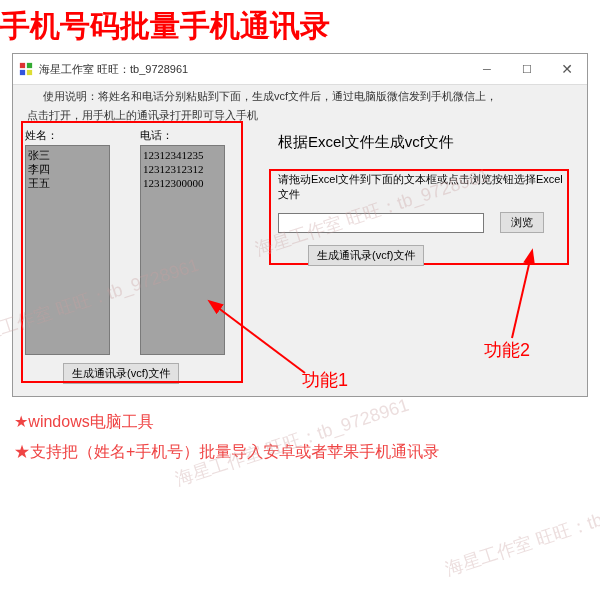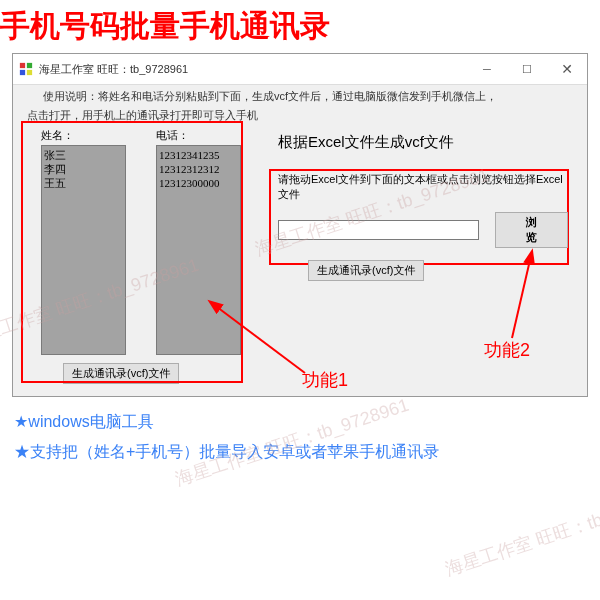--- a/index.html
+++ b/index.html
@@ -26,28 +26,28 @@
     .label { font-size: 11px; margin-bottom: 2px; }
     .textarea { width: 85px; height: 210px; border: 1px solid #7a7a7a; background: #a3a3a3; padding: 2px; font-size: 11px; line-height: 1.3; resize: none; font-family: SimSun; }
     
     .gen-btn1 { margin-top: 6px; padding: 2px 8px; font-size: 11px; background: #e1e1e1; border: 1px solid #adadad; }
     
     .right-panel { position: absolute; left: 265px; top: 48px; width: 290px; }
     .right-text1 { font-size: 15px; margin-bottom: 20px; }
     .right-text2 { font-size: 11px; margin-bottom: 10px; }
     .browse-row { display: flex; gap: 16px; align-items: center; margin-bottom: 12px; }
     .path-input { width: 206px; height: 20px; border: 1px solid #7a7a7a; background: #fff; font-size: 11px; padding: 0 3px; }
-    .browse-btn { padding: 2px 25px; font-size: 11px; background: #e1e1e1; border: 1px solid #adadad; font-weight: bold; }
+    .browse-btn { padding: 2px 10px; font-size: 11px; background: #e1e1e1; border: 1px solid #adadad; }
     .gen-btn2 { padding: 2px 8px; font-size: 11px; background: #e1e1e1; border: 1px solid #adadad; margin-left: 30px; }
     
     .callout { position: absolute; color: #ff0000; font-size: 18px; font-weight: normal; }
     .arrow { position: absolute; pointer-events: none; }
     
     .bullets { margin: 10px 14px 0; font-size: 16px; line-height: 1.9; }
-    .bullets div { color: #3b82f6; }
+    .bullets div { color: #ef4444; }
     
     .watermark { position: absolute; color: rgba(200,160,160,0.35); font-size: 18px; transform: rotate(-18deg); pointer-events: none; white-space: nowrap; }
   </style>
 </head>
 <body>
 
 <div class="main-title">手机号码批量手机通讯录</div>
 
 <div class="window">
   <div class="titlebar">
@@ -67,21 +67,21 @@
     </div>
   </div>
 
   <div class="body">
     <div class="instructions">使用说明：将姓名和电话分别粘贴到下面，生成vcf文件后，通过电脑版微信发到手机微信上，</div>
     <div class="instructions" style="margin-left:4px">点击打开，用手机上的通讯录打开即可导入手机</div>
     
     <div class="feature1-box" style="left:8px; top:36px; width:222px; height:262px;"></div>
     <div class="feature2-box" style="left:256px; top:84px; width:300px; height:96px;"></div>
     
-    <div class="cols" style="margin-left:18px">
+    <div class="cols" style="margin-left:2px">
       <div>
         <div class="label">姓名：</div>
         <textarea class="textarea" style="">张三
 李四
 王五</textarea>
       </div>
       <div>
         <div class="label">电话：</div>
         <textarea class="textarea" style="">12312341235
 12312312312

